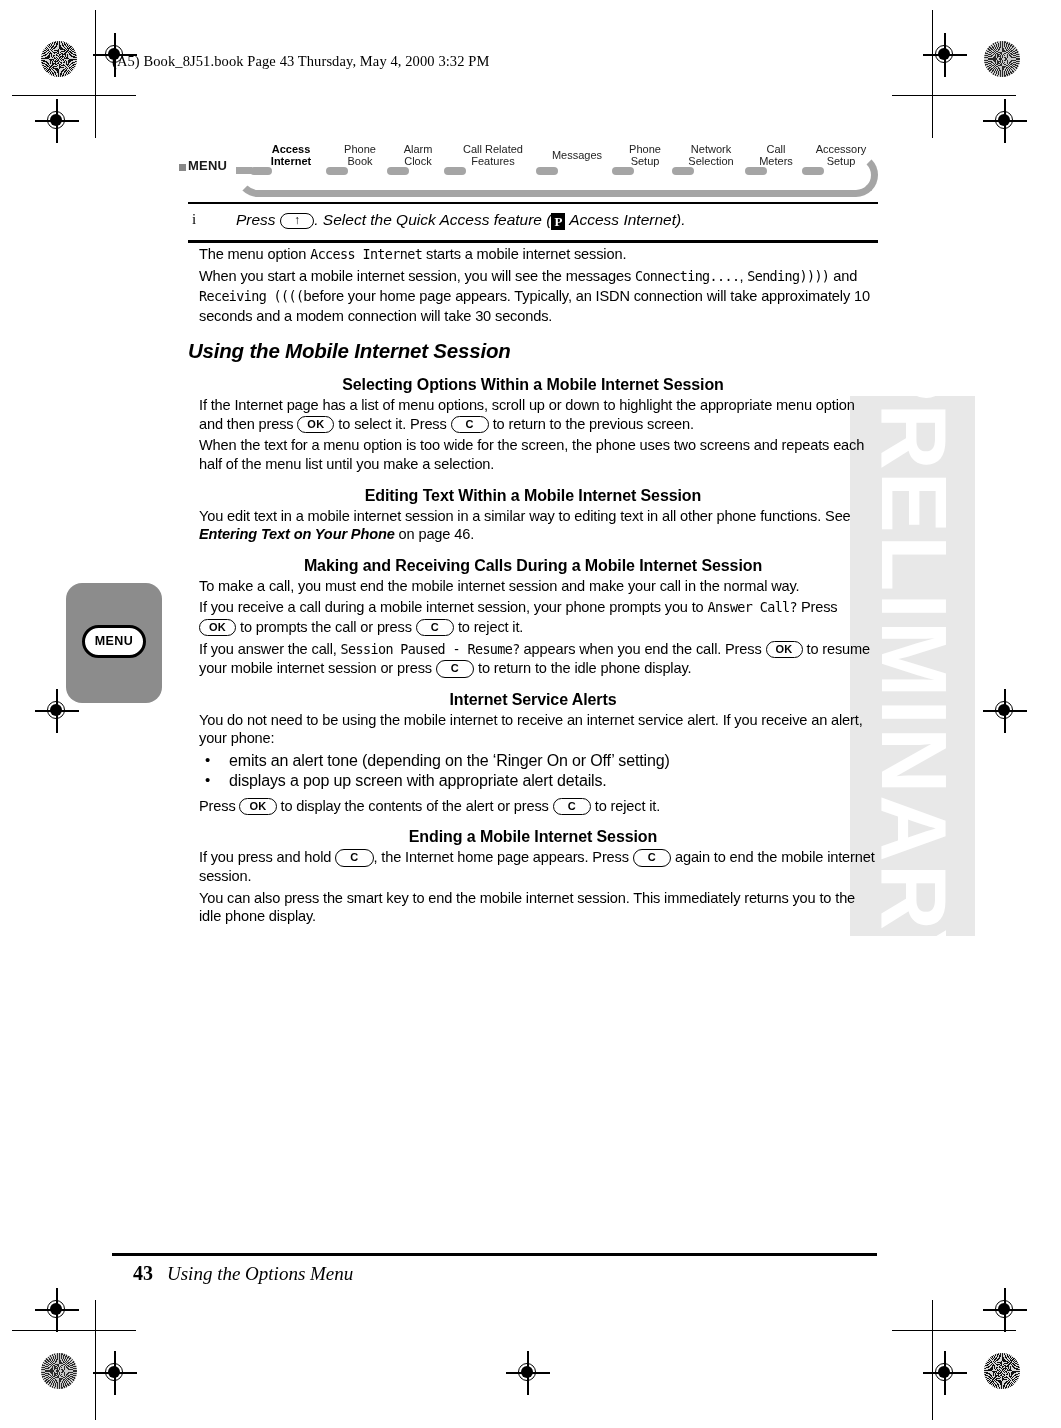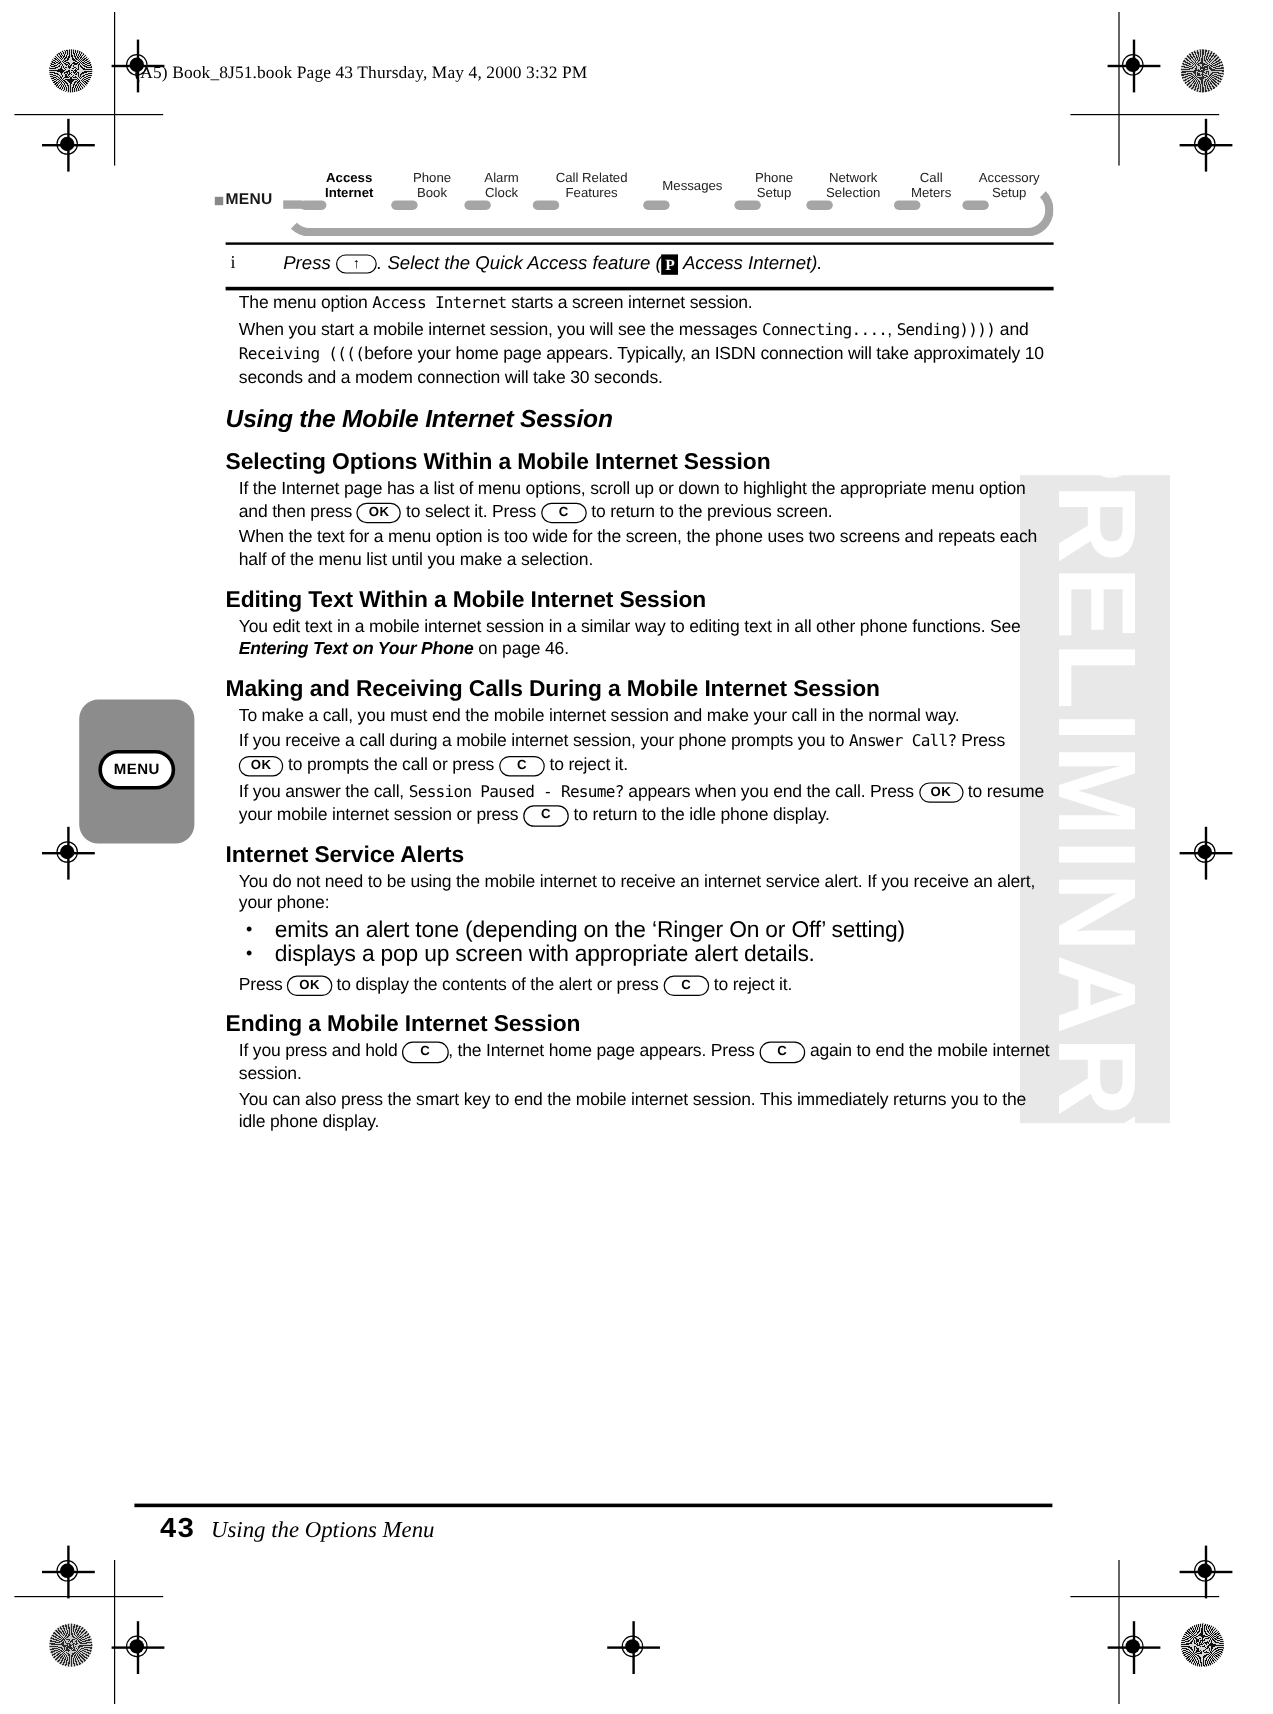--- a/index.html
+++ b/index.html
@@ -53,51 +53,51 @@
         border:7px solid #a5a5a5;border-top-color:transparent;border-left-color:transparent;
         border-radius:0 22px 22px 22px;box-sizing:border-box;}
   .menupath .trackline{position:absolute;left:48px;top:23px;width:16px;height:7px;background:#a5a5a5;}
   .mitem{position:absolute;top:0px;text-align:center;font-size:11px;line-height:11.5px;
         white-space:nowrap;color:#222;}
   .mitem.sel{font-weight:bold;color:#000;}
   .mdash{position:absolute;top:23px;width:22px;height:8px;background:#a5a5a5;border-radius:4px;}
 
   
   h1.sec{font-size:20.5px;font-style:italic;font-weight:bold;margin:10px 0 5px 0;letter-spacing:-.2px;}
-  h2.sub{font-size:19px;font-weight:bold;margin:13px 0 2px 0;letter-spacing:-.1px;}
+  h2.sub{font-size:16px;font-weight:bold;margin:13px 0 2px 0;letter-spacing:-.1px;text-align:center;}
   .rule{height:2.4px;background:#000;margin:2px 0 0 0;}
   .stepbox{padding:7px 0 8px 0;}
   .steprow{display:flex;align-items:flex-start;font-style:italic;font-size:15.5px;}
   .steprow .num{width:48px;flex:0 0 48px;font-style:normal;font-family:"Liberation Serif",serif;
         font-size:15px;padding-left:4px;box-sizing:border-box;}
   p.body{font-size:14.6px;line-height:18.6px;margin:2px 0 0 0;padding-left:11px;
          letter-spacing:-.15px;}
   p.body.tight{margin-top:3px;}
   ul.bul{margin:3px 0 0 0;padding:0 0 0 11px;list-style:none;}
-  ul.bul li{font-size:19px;line-height:20px;position:relative;padding-left:30px;letter-spacing:-.15px;}
+  ul.bul li{font-size:16px;line-height:20px;position:relative;padding-left:30px;letter-spacing:-.15px;}
   ul.bul li:before{content:"\2022";position:absolute;left:6px;top:-1px;font-size:15px;}
   .lcd{font-family:"DejaVu Sans Mono","Liberation Mono",monospace;font-size:13.4px;
        letter-spacing:-.6px;}
   .bi{font-weight:bold;font-style:italic;}
 
   
   .key{display:inline-block;border:1.6px solid #000;border-radius:10px;background:#fff;
        font-size:11px;font-weight:bold;line-height:13px;padding:1px 9px 1.5px 9px;
        vertical-align:1px;font-style:normal;font-family:"Liberation Sans",sans-serif;
        letter-spacing:.3px;}
   .key.wide{padding:1px 14px 1.5px 14px;}
   .key.arw{font-weight:normal;font-size:12px;padding:0px 13px 1px 13px;}
   .pglyph{display:inline-block;background:#000;color:#fff;font-weight:bold;
        font-size:13px;line-height:15px;padding:1px 3px;vertical-align:-1px;
        font-family:"Liberation Serif",serif;font-style:normal;}
 
   
   .footrule{position:absolute;left:112px;top:1253px;width:765px;height:2.6px;background:#000;}
   .footer{position:absolute;left:133px;top:1262px;display:flex;align-items:baseline;}
-  .footer .pgno{font-size:24px;font-weight:bold;font-family:Liberation Mono, monospace;}
+  .footer .pgno{font-size:20px;font-weight:bold;font-family:Liberation Serif, serif;}
   .footer .ftxt{font-family:"Liberation Serif",serif;font-style:italic;font-size:19px;
         margin-left:14px;}
 </style>
 </head>
 <body>
 
 <div class="regmark" style="left:98px;top:38px;">
   <div class="vb"></div>
     <div class="hb"></div>
     <div class="ring"></div>
@@ -255,21 +255,21 @@
     <div class="steprow">
       <span class="num">i</span>
       <span>
         <span>Press</span>
         <span class="key arw">↑</span><span>. Select the Quick Access feature (</span><span class="pglyph">P</span><span> Access Internet).</span>
       </span>
     </div>
   </div>
   <div class="rule"></div>
 
-  <p class="body"><span>The menu option </span><span class="lcd">Access Internet</span><span> starts a screen internet session.</span></p>
+  <p class="body"><span>The menu option </span><span class="lcd">Access Internet</span><span> starts a mobile internet session.</span></p>
 
   <p class="body tight"><span>When you start a mobile internet session, you will see the messages </span><span class="lcd">Connecting....</span><span>, </span><span class="lcd">Sending))))</span><span> and </span><span class="lcd">Receiving ((((</span><span>before your home page appears. Typically, an ISDN connection will take approximately 10 seconds and a modem connection will take 30 seconds.</span></p>
 
   <h1 class="sec" style="margin-top:14px;font-style:italic;">Using the Mobile Internet Session</h1>
 
   <h2 class="sub">Selecting Options Within a Mobile Internet Session</h2>
   <p class="body"><span>If the Internet page has a list of menu options, scroll up or down to highlight the appropriate menu option and then press </span><span class="key">OK</span><span> to select it. Press </span><span class="key wide">C</span><span> to return to the previous screen.</span></p>
   <p class="body tight">When the text for a menu option is too wide for the screen, the phone uses two screens and repeats each half of the menu list until you make a selection.</p>
 
   <h2 class="sub">Editing Text Within a Mobile Internet Session</h2>

